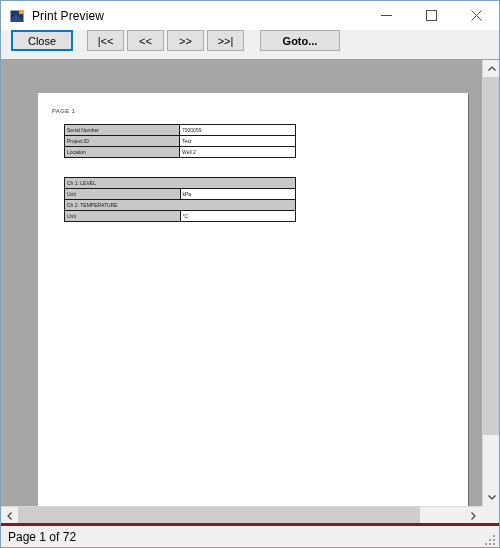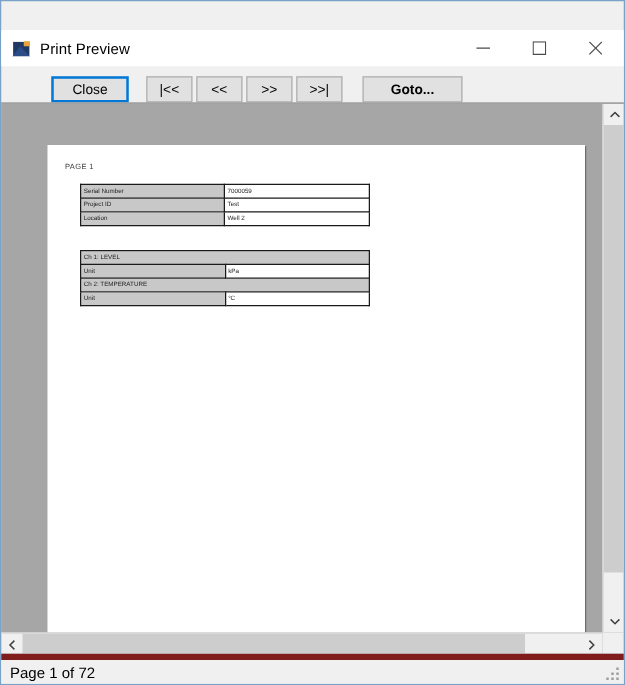--- a/index.html
+++ b/index.html
@@ -30,21 +30,20 @@
   }
 
   
   #titlebar {
     height: 29px;
     min-height: 29px;
     background: #ffffff;
     display: flex;
     align-items: center;
     position: relative;
-    margin-top: 23px;
   }
   #app-icon {
     width: 16px; height: 16px;
     margin-left: 8px;
     margin-right: 7px;
     position: relative;
     flex: 0 0 auto;
   }
   #title-text {
     font-size: 12px;
@@ -66,24 +65,23 @@
     justify-content: center;
   }
   .win-btn svg { display: block; }
 
   
   #toolbar {
     height: 29px;
     min-height: 29px;
     background: #f0f0f0;
     display: flex;
-    align-items: flex-end;
+    align-items: flex-start;
     padding-left: 10px;
     box-sizing: border-box;
-    margin-left: 30px;
   }
   .tbtn {
     height: 21px;
     box-sizing: border-box;
     border: 1px solid #adadad;
     background: #e1e1e1;
     font-family: "Liberation Sans", sans-serif;
     font-size: 11px;
     color: #000000;
     display: flex;
@@ -245,21 +243,21 @@
     width: 402px;
     height: 17px;
     background: #cdcdcd;
   }
 
   
   #statusbar {
     height: 24px;
     min-height: 24px;
     background: #f0f0f0;
-    border-top: 5px solid #7f1d1d;
+    border-top: 3px solid #7f1d1d;
     display: flex;
     align-items: center;
     position: relative;
     box-sizing: border-box;
   }
   #status-text {
     font-size: 12px;
     color: #000000;
     padding-left: 7px;
   }

